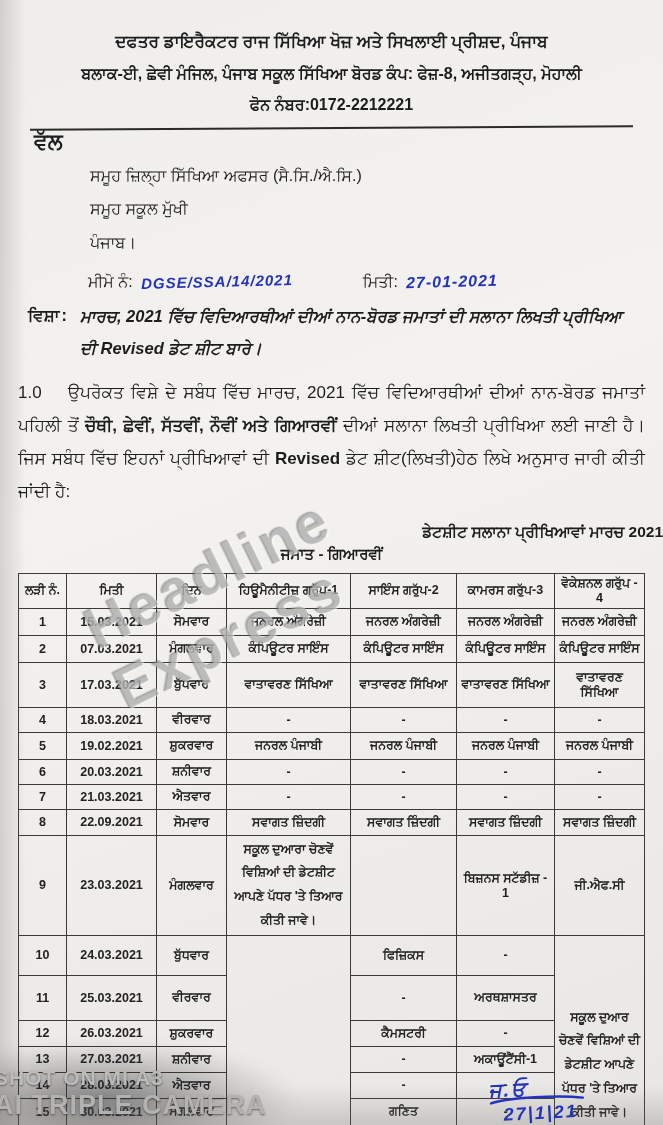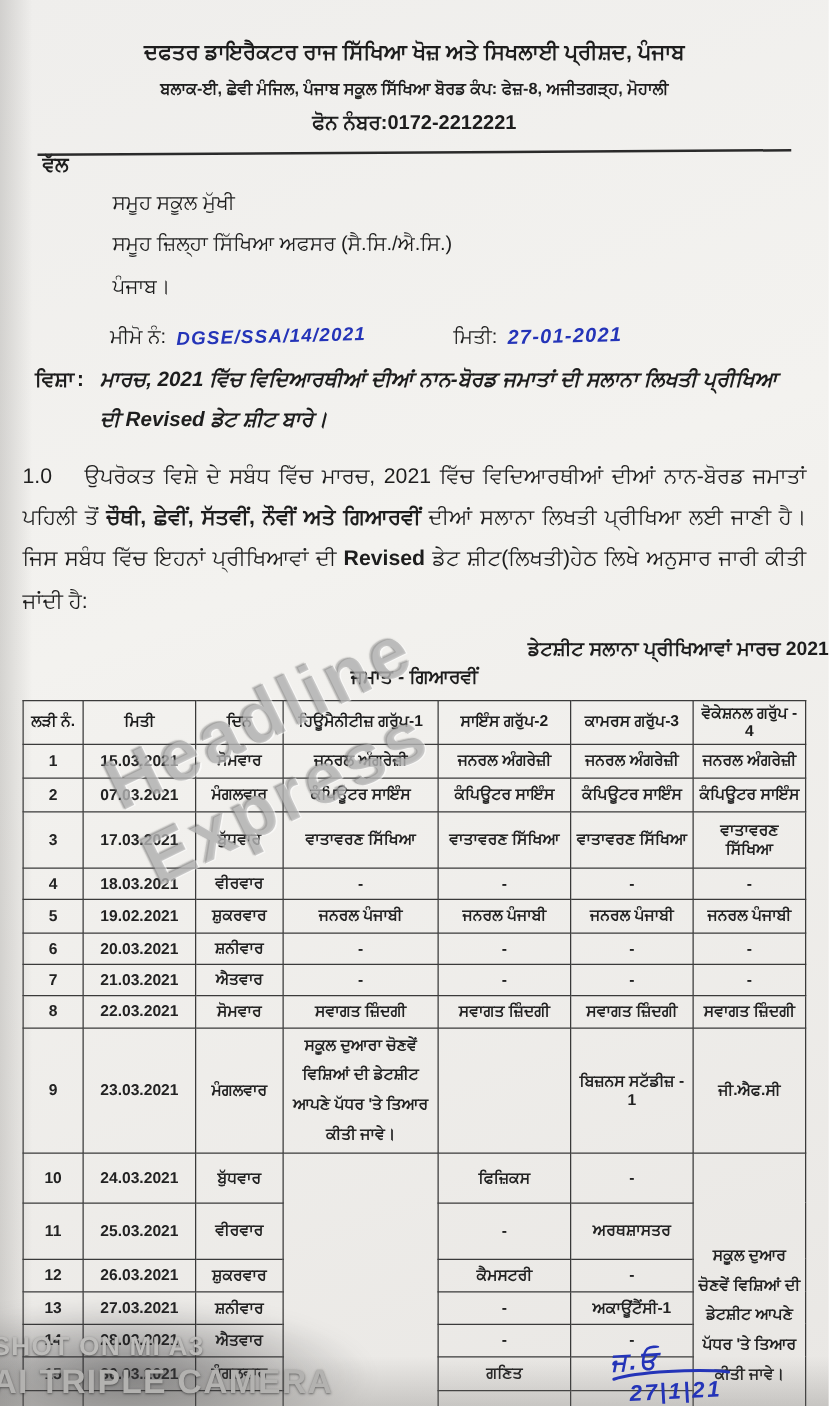--- a/index.html
+++ b/index.html
@@ -14,24 +14,24 @@
   .edge-shade-left{position:absolute;left:0;top:0;width:26px;height:100%;
     background:linear-gradient(90deg,rgba(120,118,115,.25),rgba(120,118,115,0));}
   .edge-shade-bottom{position:absolute;left:0;bottom:0;width:100%;height:40px;
     background:linear-gradient(0deg,rgba(110,108,105,.28),rgba(110,108,105,0));}
   .camera-blob{position:absolute;left:-60px;top:1040px;width:360px;height:110px;
     background:radial-gradient(ellipse at 45% 55%,rgba(45,45,48,.55),rgba(45,45,48,0) 70%);
     filter:blur(6px);}
   
   .letterhead{margin-top:25px;text-align:center;font-weight:bold;line-height:1.95;}
   .lh1{font-size:17px;}
-  .lh2{font-size:13px;}
+  .lh2{font-size:16px;}
   .lh3{font-size:16px;}
   .rule{margin:6px 30px 0 30px;border-top:2px solid #2a2a2a;transform:rotate(-.35deg);}
-  .to-label{margin:0 0 4px 34px;font-size:16px;font-weight:bold;}
+  .to-label{margin:0 0 4px 34px;font-size:22px;font-weight:bold;}
   .recipients{margin-left:90px;font-size:16px;line-height:2.1;}
   
   .memo-line{margin:14px 0 6px 88px;font-size:16px;display:flex;align-items:baseline;}
   .hand{color:var(--hand-blue,#2434b8);font-style:italic;font-weight:bold;
     letter-spacing:1px;transform:rotate(-1.5deg);display:inline-block;}
   .memo-number{margin-left:8px;font-size:15px;}
   .memo-date-label{margin-left:70px;}
   .memo-date{margin-left:8px;font-size:16px;}
   
   .subject{display:flex;margin:10px 28px 0 28px;font-weight:bold;font-size:16.5px;line-height:1.9;}
@@ -84,22 +84,22 @@
     <div class="lh1">ਦਫਤਰ ਡਾਇਰੈਕਟਰ ਰਾਜ ਸਿੱਖਿਆ ਖੋਜ਼ ਅਤੇ ਸਿਖਲਾਈ ਪ੍ਰੀਸ਼ਦ, ਪੰਜਾਬ</div>
     <div class="lh2">ਬਲਾਕ-ਈ, ਛੇਵੀ ਮੰਜਿਲ, ਪੰਜਾਬ ਸਕੂਲ ਸਿੱਖਿਆ ਬੋਰਡ ਕੰਪ: ਫੇਜ਼-8, ਅਜੀਤਗੜ੍ਹ, ਮੋਹਾਲੀ</div>
     <div class="lh3">ਫੋਨ ਨੰਬਰ:0172-2212221</div>
   </div>
 
   <div class="rule"></div>
 
   <div class="to-label">ਵੱਲ</div>
 
   <div class="recipients">
+    <div>ਸਮੂਹ ਜ਼ਿਲ੍ਹਾ ਸਿੱਖਿਆ ਅਫਸਰ (ਸੈ.ਸਿ./ਐ.ਸਿ.)</div>
     <div>ਸਮੂਹ ਸਕੂਲ ਮੁੱਖੀ</div>
-    <div>ਸਮੂਹ ਜ਼ਿਲ੍ਹਾ ਸਿੱਖਿਆ ਅਫਸਰ (ਸੈ.ਸਿ./ਐ.ਸਿ.)</div>
     <div>ਪੰਜਾਬ।</div>
   </div>
 
   <div class="memo-line">
     <span>ਮੀਮੋ ਨੰ:</span>
     <span class="hand memo-number">DGSE/SSA/14/2021</span>
     <span class="memo-date-label">ਮਿਤੀ:</span>
     <span class="hand memo-date">27-01-2021</span>
   </div>
 
@@ -195,21 +195,21 @@
           <td>7</td>
           <td>21.03.2021</td>
           <td>ਐਤਵਾਰ</td>
           <td>-</td>
           <td>-</td>
           <td>-</td>
           <td>-</td>
         </tr>
         <tr style="height: 26px;">
           <td>8</td>
-          <td>22.03.2021</td>
+          <td>22.09.2021</td>
           <td>ਸੋਮਵਾਰ</td>
           <td>ਸਵਾਗਤ ਜ਼ਿੰਦਗੀ</td>
           <td>ਸਵਾਗਤ ਜ਼ਿੰਦਗੀ</td>
           <td>ਸਵਾਗਤ ਜ਼ਿੰਦਗੀ</td>
           <td>ਸਵਾਗਤ ਜ਼ਿੰਦਗੀ</td>
         </tr>
         <tr style="height: 92px;">
           <td>9</td>
           <td>23.03.2021</td>
           <td>ਮੰਗਲਵਾਰ</td>

